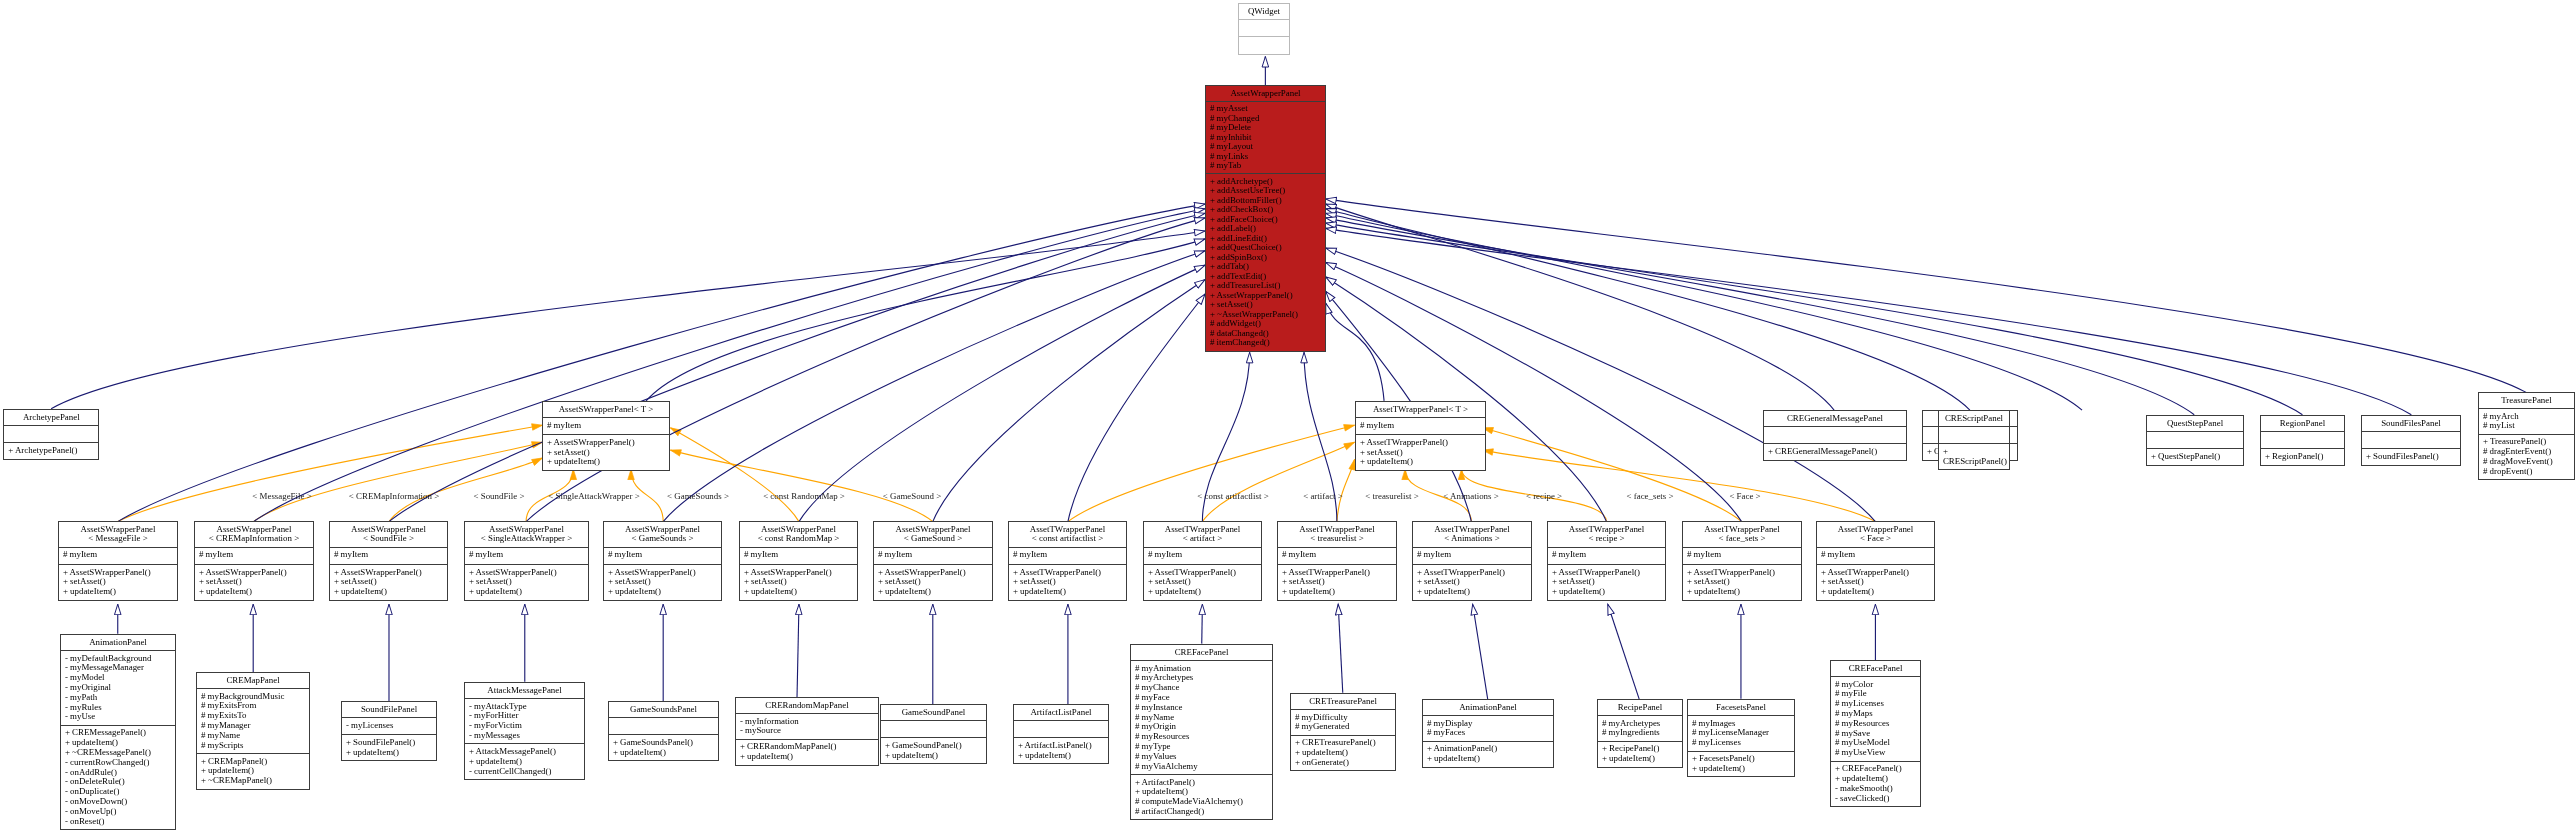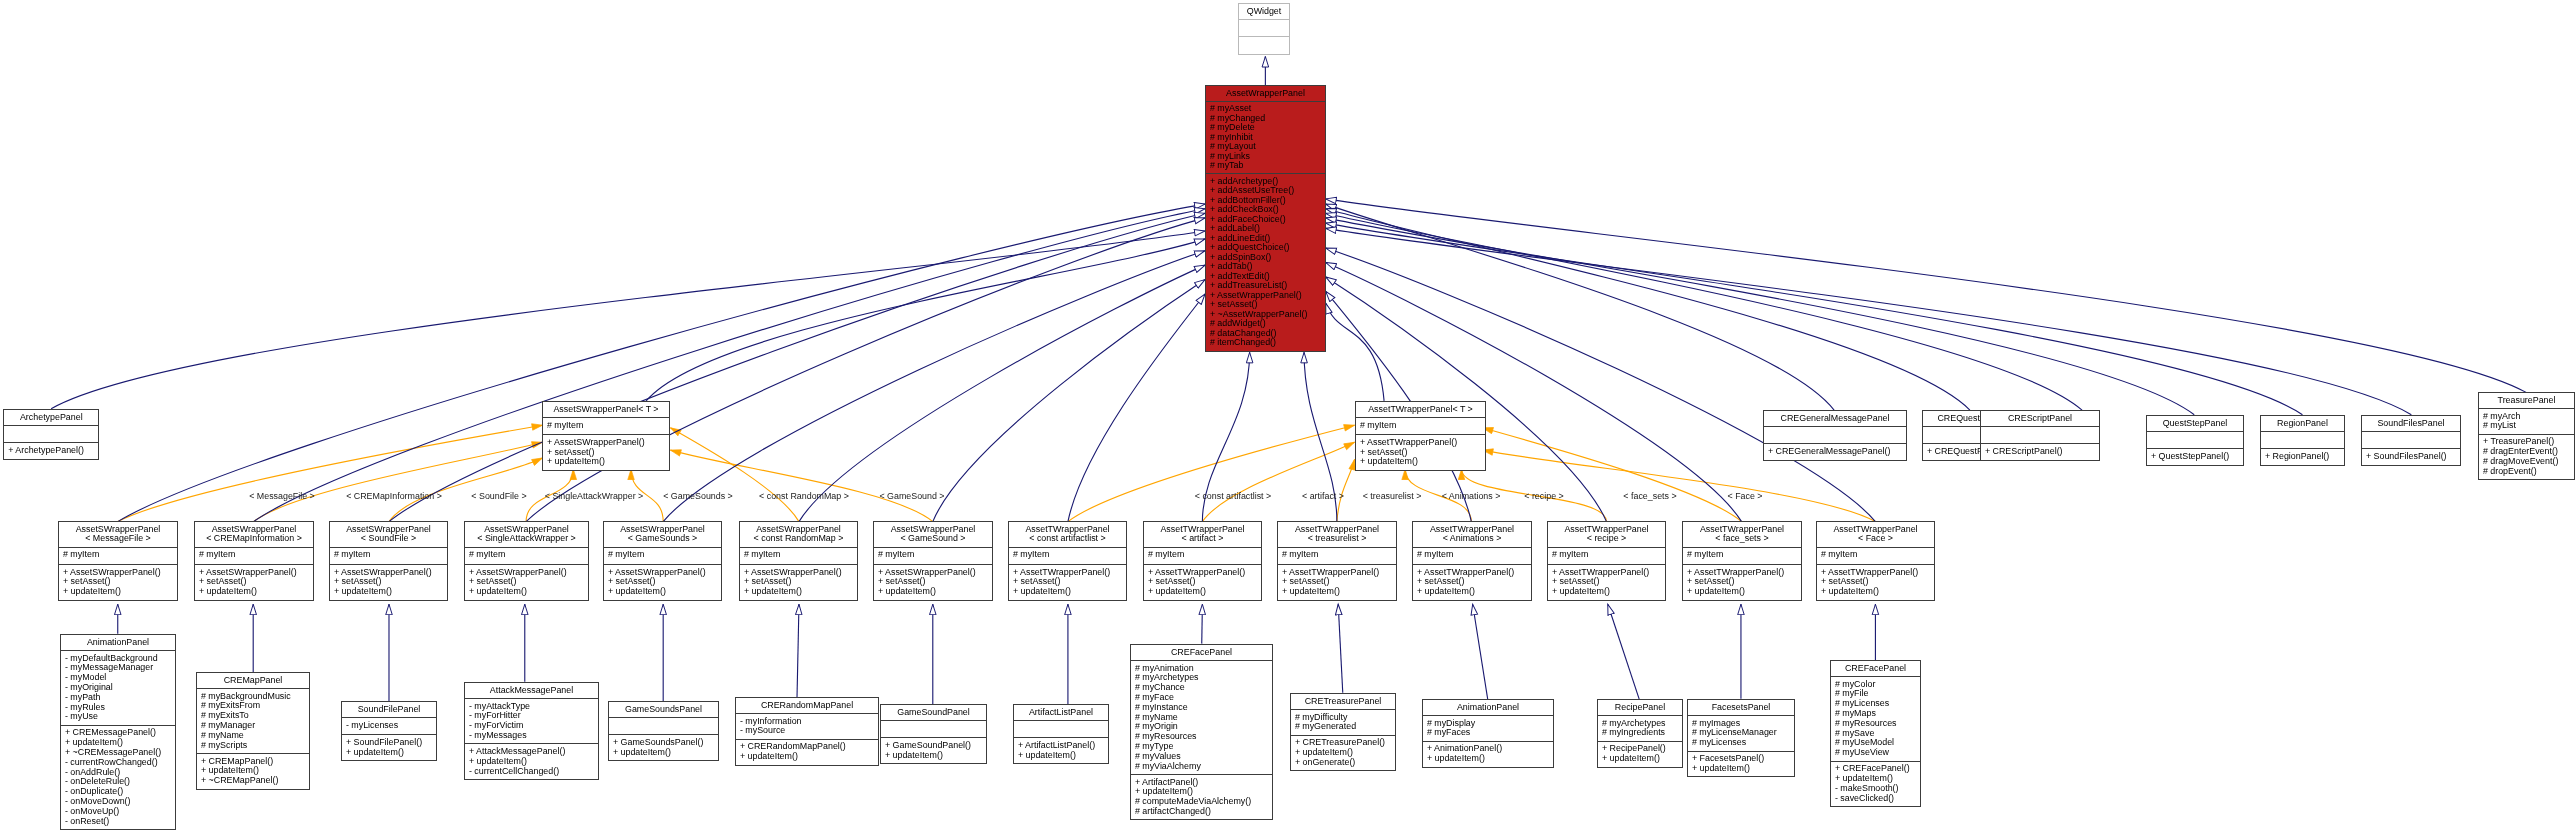--- a/index.html
+++ b/index.html
@@ -1,16 +1,16 @@
 <!DOCTYPE html>
 <html style="font-size:10.5px"><head>
 <meta charset="utf-8">
 <style>
   html,body{margin:0;padding:0;background:#ffffff}
-  #diagram{position:relative;width:2576px;height:832px;font-family:Liberation Sans, sans-serif;background:#ffffff}
+  #diagram{position:relative;width:2576px;height:832px;font-family:Liberation Serif, serif;background:#ffffff}
   #edges{position:absolute;left:0;top:0}
   .box{position:absolute;background:#ffffff;border:1.3px solid #3c3c3c;box-sizing:border-box;color:#000;font-size:8.9px;line-height:9.8px;z-index:2}
   .box .t{text-align:center;padding:2.6px 3.3px;white-space:pre-line}
   .box .a,.box .m{border-top:1.3px solid #3c3c3c;padding:2.6px 3.9px;min-height:11px;white-space:pre-line}
   .box.hl{background:#b91c1c;line-height:9.5px}
   .box.ext{border-color:#b9b9b9}
   .box.ext .a,.box.ext .m{border-color:#b9b9b9}
   .elbl{position:absolute;top:491px;transform:translateX(-50%);font-size:8.9px;color:#1a1a1a;white-space:nowrap;z-index:3}
 </style>
 </head>
@@ -144,21 +144,21 @@
     <div class="a"></div>
     <div class="m">+ CREGeneralMessagePanel()</div>
   </div>
 
   <div class="box" style="left:1922px;top:410px;width:96px">
     <div class="t">CREQuestPanel</div>
     <div class="a"></div>
     <div class="m">+ CREQuestPanel()</div>
   </div>
 
-  <div class="box" style="left:1980px;top:410px;width:120px">
+  <div class="box" style="left:1938px;top:410px;width:72px">
     <div class="t">CREScriptPanel</div>
     <div class="a"></div>
     <div class="m">+ CREScriptPanel()</div>
   </div>
 
   <div class="box" style="left:2146px;top:415px;width:98px">
     <div class="t">QuestStepPanel</div>
     <div class="a"></div>
     <div class="m">+ QuestStepPanel()</div>
   </div>
@@ -345,21 +345,21 @@
 + ~CREMapPanel()</div>
   </div>
 
   <div class="box" style="left:341px;top:701px;width:96px">
     <div class="t">SoundFilePanel</div>
     <div class="a">- myLicenses</div>
     <div class="m">+ SoundFilePanel()
 + updateItem()</div>
   </div>
 
-  <div class="box" style="left:464px;top:682px;width:135px">
+  <div class="box" style="left:464px;top:682px;width:121px">
     <div class="t">AttackMessagePanel</div>
     <div class="a">- myAttackType
 - myForHitter
 - myForVictim
 - myMessages</div>
     <div class="m">+ AttackMessagePanel()
 + updateItem()
 - currentCellChanged()</div>
   </div>
 

